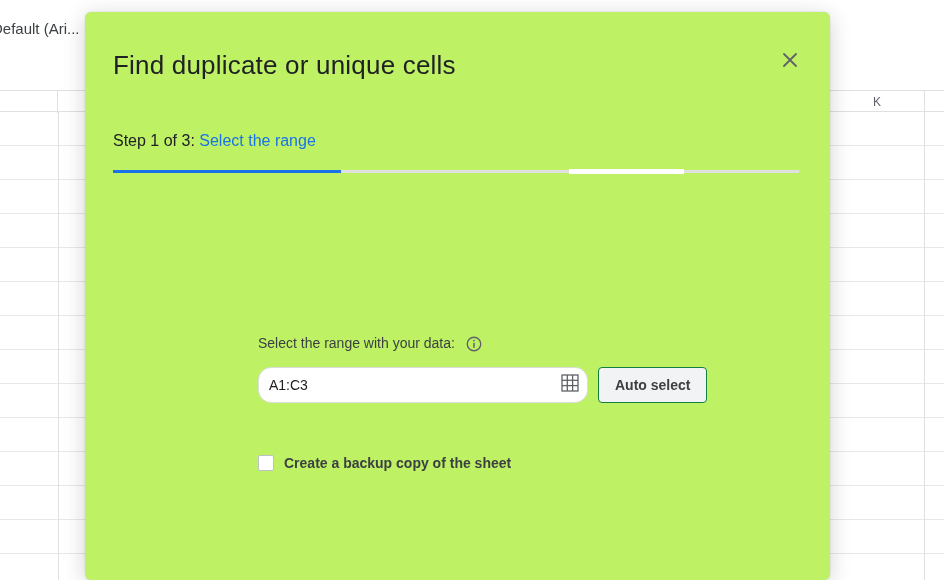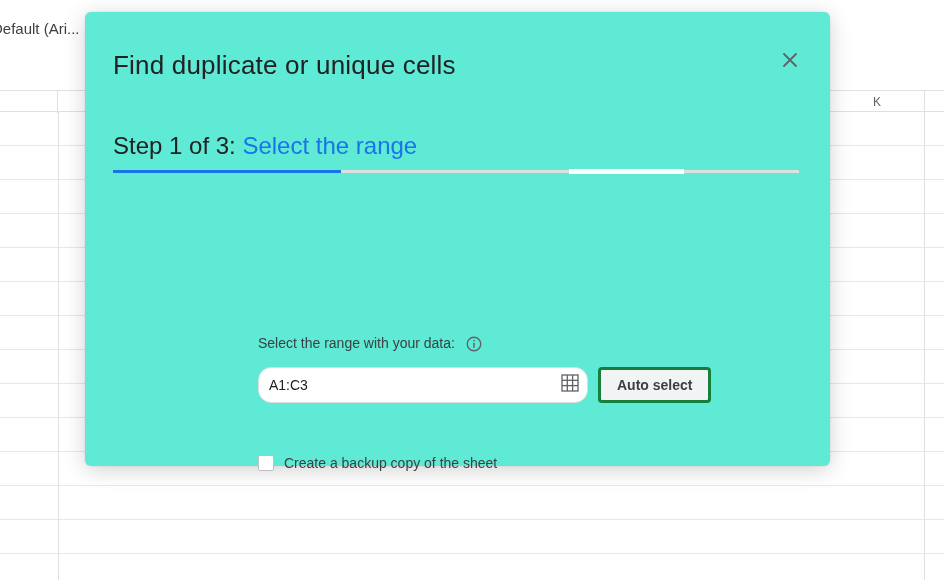--- a/index.html
+++ b/index.html
@@ -33,42 +33,42 @@
     .col-h.k { left:830px; width:95px; }
     .grid-rows { position:absolute; top:112px; left:0; right:0; bottom:0; }
     .grid-rows .g-row { height:34px; border-bottom:1px solid #e8e8e8; }
     .grid-rows .g-col-border1 { position:absolute; top:0; bottom:0; left:58px; border-left:1px solid #e0e0e0; }
     .grid-rows .g-col-border2 { position:absolute; top:0; bottom:0; left:924px; border-left:1px solid #e0e0e0; }
 
     
     .dialog {
       position:absolute;
       left:85px; top:12px;
-      width:745px; height:454px;
-      background:#5eead4;
+      width:745px; height:568px;
+      background:#bef264;
       border-radius:6px;
       box-shadow:0 4px 22px rgba(0,0,0,0.18), 0 0 2px rgba(0,0,0,0.12);
       padding:0;
     }
     .dialog-title {
       position:absolute; top:38px; left:28px;
       font-size:26px; font-weight:400; color:#202124;
       letter-spacing:0.2px;
     }
     .close-btn {
       position:absolute; top:36px; right:26px;
       width:28px; height:28px;
       display:flex; align-items:center; justify-content:center;
       cursor:pointer; color:#5f6368;
     }
     .close-btn svg { width:16px; height:16px; }
 
     .step-row {
       position:absolute; top:120px; left:28px;
-      font-size:24px; color:#202124;
+      font-size:16px; color:#202124;
     }
     .step-row .current { color:#1a73e8; }
 
     .progress-line {
       position:absolute; top:158px; left:28px;
       width:686px; height:3px;
       background:#e0e0e0;
     }
     .progress-line .fill {
       position:absolute; top:0; left:0; height:3px;
@@ -95,26 +95,26 @@
       padding:0 10px; background:transparent; color:#202124;
     }
     .range-grid-icon {
       width:34px; height:34px; display:flex; align-items:center; justify-content:center;
       color:#5f6368; cursor:pointer;
     }
     .range-grid-icon svg { width:18px; height:18px; }
 
     .auto-select-btn {
       height:36px; padding:0 16px;
-      border:3px solid #15803d; border-radius:4px;
+      border:1px solid #15803d; border-radius:4px;
       background:#f1f3f4; font-size:14px; font-weight:600;
       color:#3c4043; cursor:pointer;text-align:right;
     }
 
-    .backup-row { margin-top:52px; display:flex; align-items:center; }
+    .backup-row { margin-top:52px; display:flex; align-items:center;font-weight:bold; }
     .fake-checkbox {
       width:16px; height:16px; border:1px solid #bdc1c6;
       border-radius:2px; background:#fff; cursor:pointer; margin-right:10px;
     }
     .backup-label { font-size:14px; color:#3c4043; }
   </style>
 </head>
 <body>
 
 <div class="sheet-bg">

